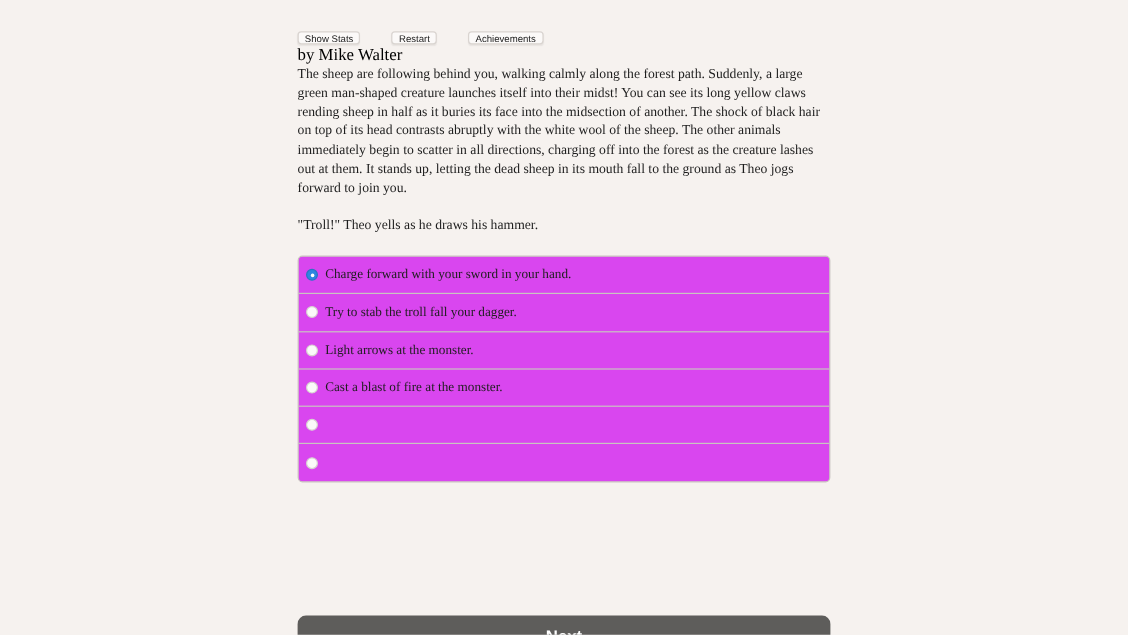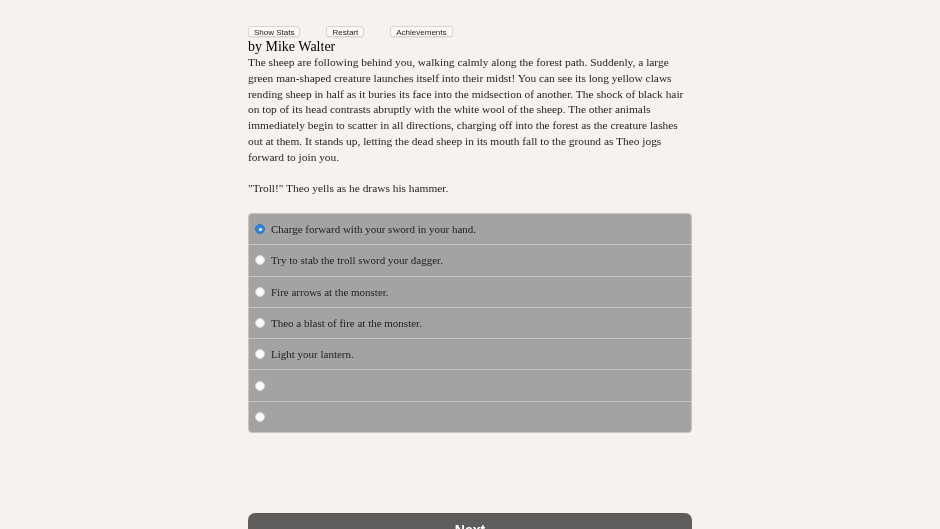--- a/index.html
+++ b/index.html
@@ -60,21 +60,21 @@
     .passage p {
       margin: 0 0 15.8px 0;
     }
     .choices {
       position: absolute;
       top: 213px;
       left: 0;
       width: 442px;
       border: 1px solid #c9c4c0;
       border-radius: 4px;
-      background: #a3a3a3;
+      background: #d946ef;
     }
     .choice {
       height: 30.3px;
       border-top: 1px solid #c9c4c0;
       display: flex;
       align-items: center;
       padding-left: 6px;
       font-size: 11px;
       color: #1e1e1e;
       cursor: pointer;
@@ -137,33 +137,29 @@
     <p>"Troll!" Theo yells as he draws his hammer.</p>
   </div>
 
   <div class="choices">
     <div class="choice">
       <span class="radio selected"></span>
       <span>Charge forward with your sword in your hand.</span>
     </div>
     <div class="choice">
       <span class="radio"></span>
-      <span>Try to stab the troll sword your dagger.</span>
+      <span>Try to stab the troll fall your dagger.</span>
     </div>
     <div class="choice">
       <span class="radio"></span>
-      <span>Fire arrows at the monster.</span>
+      <span>Light arrows at the monster.</span>
     </div>
     <div class="choice">
       <span class="radio"></span>
-      <span>Theo a blast of fire at the monster.</span>
-    </div>
-    <div class="choice">
-      <span class="radio"></span>
-      <span>Light your lantern.</span>
+      <span>Cast a blast of fire at the monster.</span>
     </div>
     <div class="choice">
       <span class="radio"></span>
     </div>
     <div class="choice">
       <span class="radio"></span>
     </div>
   </div>
 
   <button class="next-btn">Next</button>

